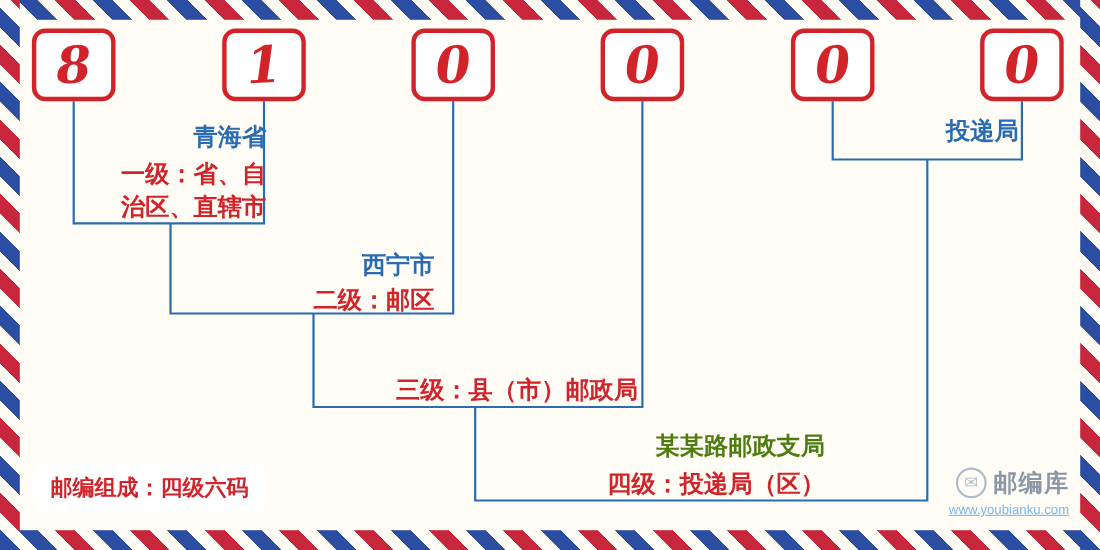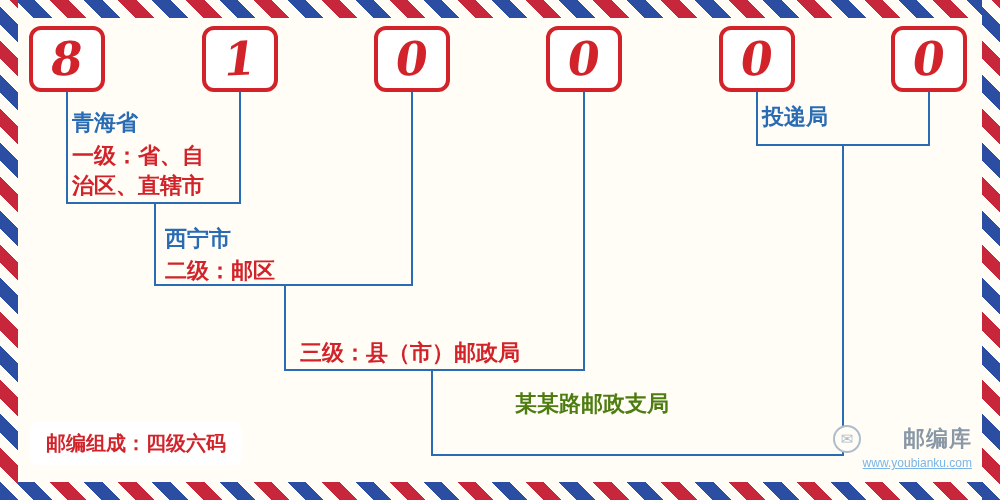--- a/index.html
+++ b/index.html
@@ -40,21 +40,21 @@
   .digit{
     color:#d2232a;
     font-family:"DejaVu Serif", serif;
     font-style:italic;font-weight:bold;
     font-size:46px;line-height:1;
     transform:rotate(-3deg);
   }
 
   svg.lines{position:absolute;left:0;top:0;z-index:1;pointer-events:none;}
 
-  .lbl{position:absolute;z-index:2;text-align:left;font-family:Liberation Mono, monospace;}
+  .lbl{position:absolute;z-index:2;text-align:right;}
   .lbl-name{
     color:#2a6cb4;font-weight:bold;font-size:22px;line-height:1.2;
   }
   .lbl-name-dark{color:#4d7c0f;}
   .lbl-desc{
     color:#d2232a;font-size:22px;font-weight:bold;line-height:1.35;
   }
 
   .footer-badge{
     position:absolute;left:30px;top:422px;z-index:2;
@@ -67,21 +67,21 @@
     position:absolute;right:28px;top:424px;z-index:6;
     display:flex;flex-direction:column;align-items:flex-end;
     cursor:pointer;
   }
   .logo-row{display:flex;align-items:center;gap:6px;}
   .logo-icon{
     width:28px;height:28px;border:2px solid #aebccb;border-radius:50%;
     color:#aebccb;display:flex;align-items:center;justify-content:center;
     font-size:15px;box-sizing:border-box;background:#fffdf6;
   }
-  .logo-name{color:#8a97a6;font-size:22px;font-weight:bold;letter-spacing:1px;margin-left:36px;}
+  .logo-name{color:#8a97a6;font-size:22px;font-weight:bold;letter-spacing:1px;}
   .logo-url{color:#7ab6e8;font-size:12px;margin-top:2px;text-decoration:underline;}
 </style>
 </head>
 <body>
 
 <div class="canvas">
 
   <div class="edge edge-h edge-top"></div>
   <div class="edge edge-h edge-bottom"></div>
   <div class="edge edge-v edge-left"></div>
@@ -121,20 +121,21 @@
     <span>一级：省、自</span><br>
     <span>治区、直辖市</span>
   </div>
 
   <div class="lbl lbl-desc" style="left:165px;top:258px;width:230px">二级：邮区</div>
   <div class="lbl lbl-name" style="left:165px;top:228px;width:230px">西宁市</div>
 
   <div class="lbl lbl-desc" style="left:300px;top:340px;width:280px">三级：县（市）邮政局</div>
 
   <div class="lbl lbl-name lbl-name-dark" style="left:515px;top:393px;width:235px">某某路邮政支局</div>
+  <div class="lbl lbl-desc" style="left:515px;top:425px;width:235px">四级：投递局（区）</div>
 
   <div class="lbl lbl-name" style="left:762px;top:106px;width:164px">投递局</div>
 
   <div class="footer-badge">邮编组成：四级六码</div>
 
   <div class="logo">
     <div class="logo-row">
       <span class="logo-icon">✉</span>
       <span class="logo-name">邮编库</span>
     </div>

